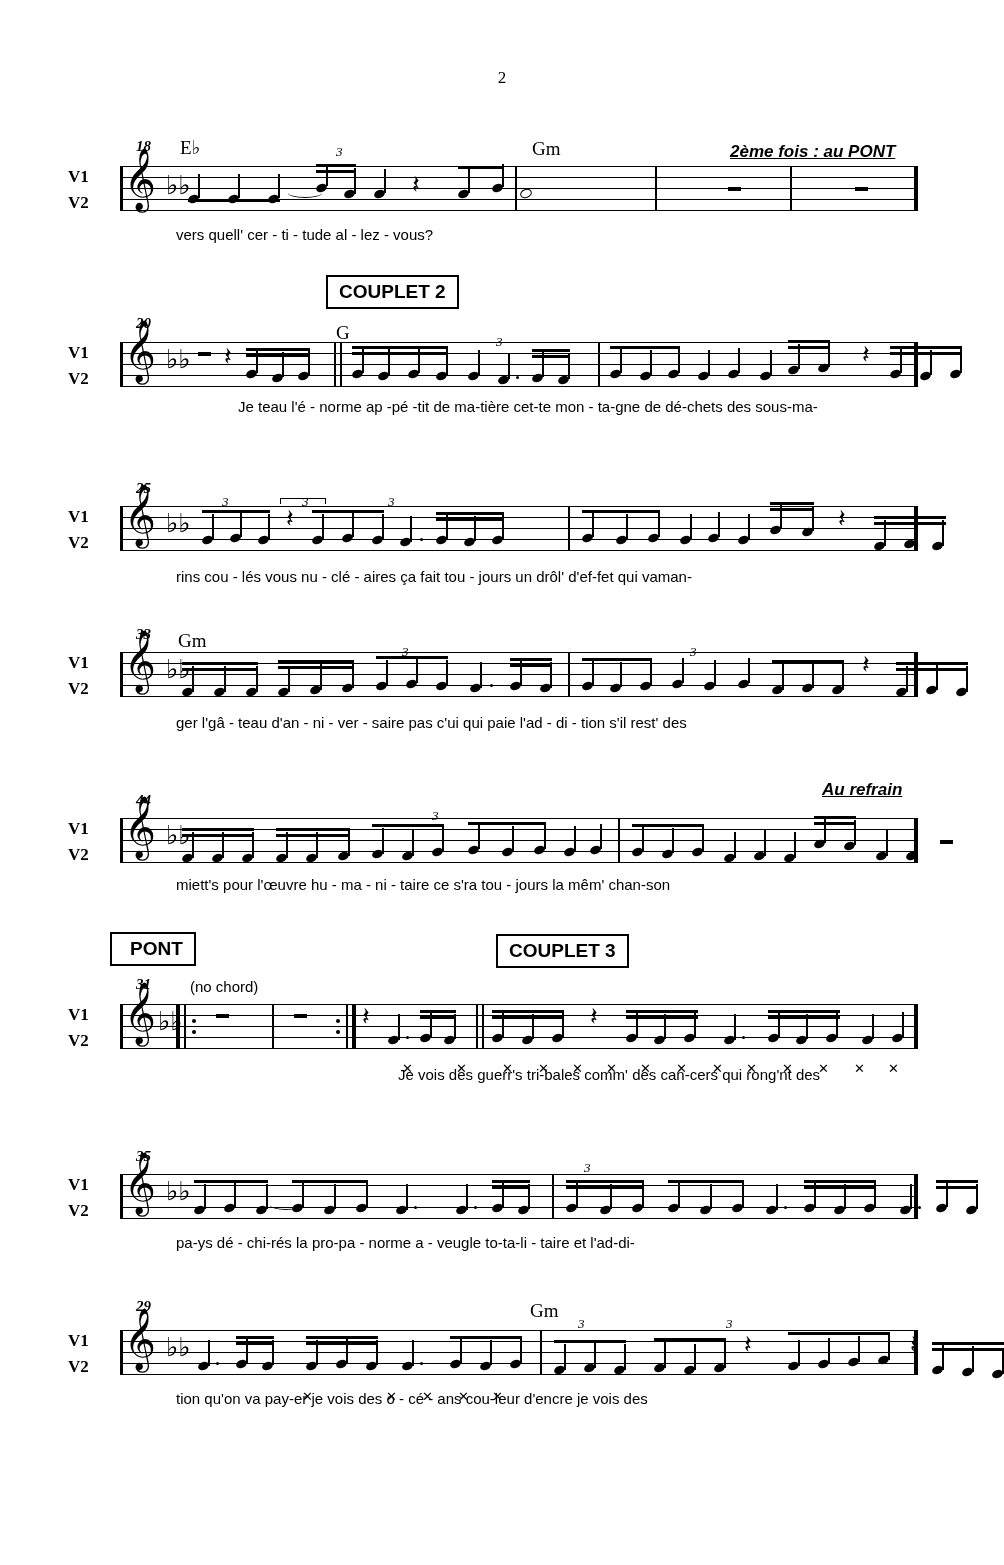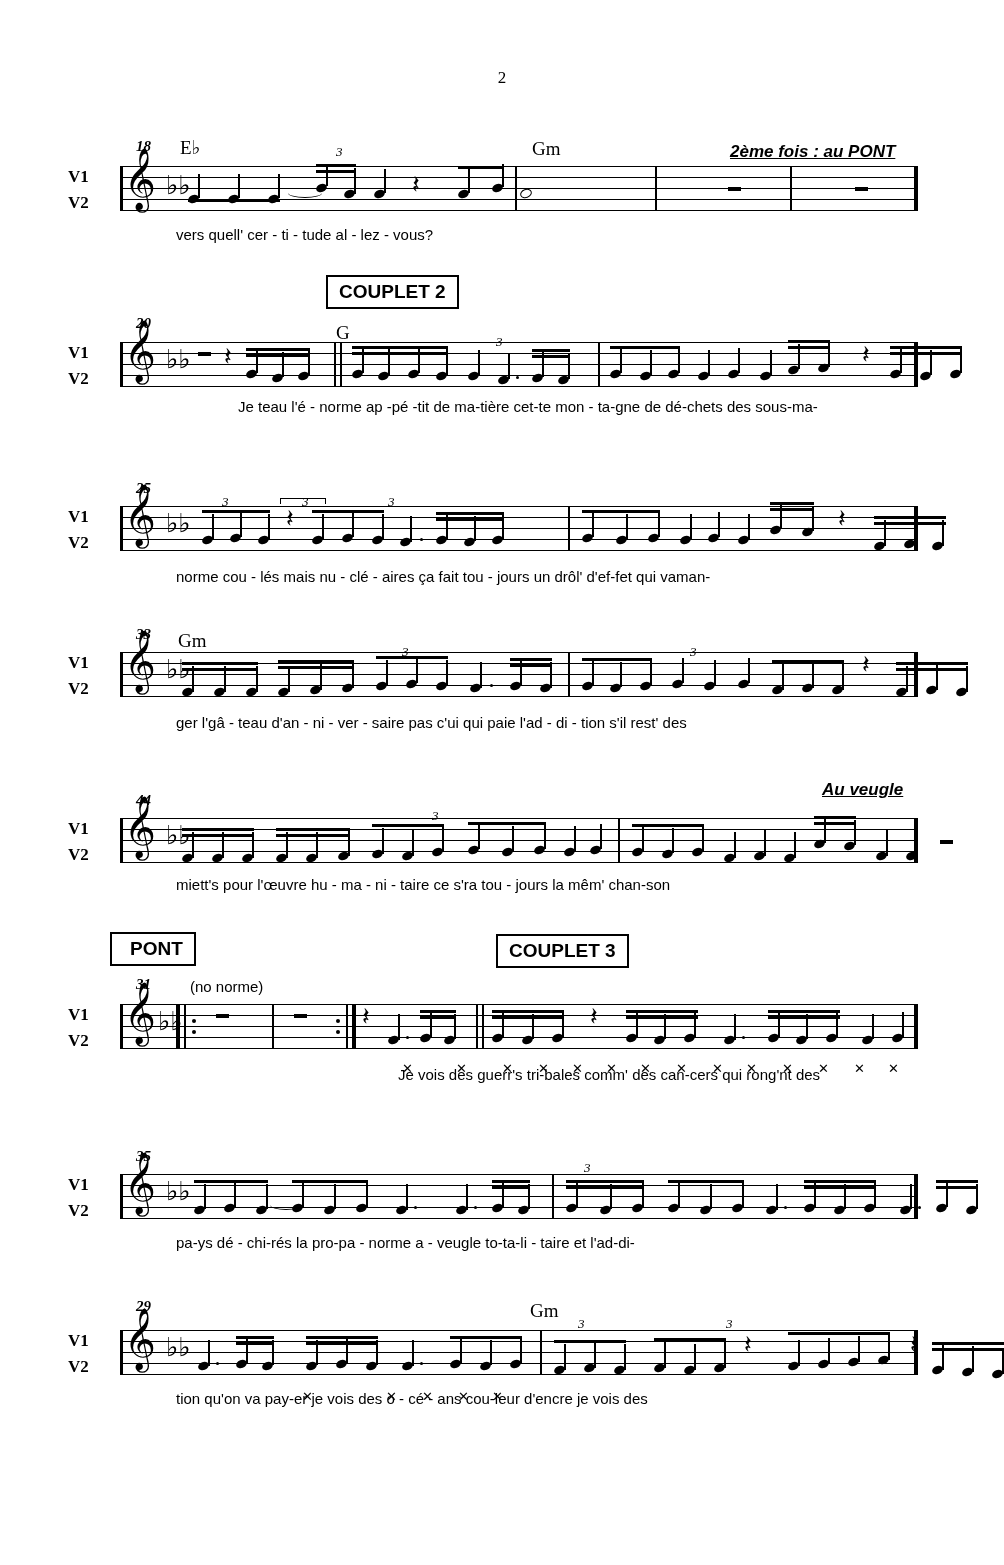--- a/index.html
+++ b/index.html
@@ -437,21 +437,21 @@
       <div class="note" style="left:754px; top:36px;"></div>
         <div class="stem" style="left:764px; top:14px; height:26px;"></div>
       <div class="note" style="left:784px; top:34px;"></div>
         <div class="stem" style="left:794px; top:12px; height:26px;"></div>
       <div class="note" style="left:812px; top:36px;"></div>
         <div class="stem" style="left:822px; top:14px; height:26px;"></div>
       <div class="beam" style="left:754px; top:10px; width:72px;"></div>
       <div class="beam" style="left:754px; top:16px; width:72px;"></div>
     </div>
 
-    <div class="lyrics" style="left:176px; top:88px;">norme cou - lés      mais nu - clé - aires  ça fait tou - jours  un   drôl' d'ef-fet             qui vaman-</div>
+    <div class="lyrics" style="left:176px; top:88px;">rins cou - lés      vous nu - clé - aires  ça fait tou - jours  un   drôl' d'ef-fet             qui vaman-</div>
   </div>
 
   <div class="system" style="top:622px;">
     <div class="measure-number" style="left:136px; top:4px;">33</div>
     <div class="chord" style="left:178px; top:8px;">Gm</div>
     <div class="triplet" style="left:402px; top:22px;">3</div>
     <div class="triplet" style="left:690px; top:22px;">3</div>
 
     <div class="voice-labels" style="top:28px;">
       <div>V1</div>
@@ -531,21 +531,21 @@
       <div class="note" style="left:836px; top:36px;"></div>
         <div class="stem" style="left:846px; top:14px; height:26px;"></div>
       <div class="beam" style="left:776px; top:10px; width:72px;"></div>
       <div class="beam" style="left:776px; top:16px; width:72px;"></div>
     </div>
 
     <div class="lyrics" style="left:176px; top:92px;">ger   l'gâ - teau  d'an - ni - ver - saire  pas c'ui qui paie    l'ad - di - tion        s'il rest' des</div>
   </div>
 
   <div class="system" style="top:780px;">
-    <div class="direction" style="left:822px; top:0px;">Au veugle</div>
+    <div class="direction" style="left:822px; top:0px;">Au refrain</div>
     <div class="measure-number" style="left:136px; top:12px;">44</div>
     <div class="triplet" style="left:432px; top:28px;">3</div>
 
     <div class="voice-labels" style="top:36px;">
       <div>V1</div>
       <div>V2</div>
     </div>
 
     <div class="staff" style="left:120px; top:38px; width:798px;">
       <div class="line"></div>
@@ -621,21 +621,21 @@
     </div>
 
     <div class="lyrics" style="left:176px; top:96px;">miett's pour l'œuvre  hu  -  ma - ni -  taire    ce s'ra tou - jours  la  mêm' chan-son</div>
   </div>
 
   <div class="boxlabel" style="left:110px; top:932px;padding-left:18px;">PONT</div>
   <div class="boxlabel" style="left:496px; top:934px;">COUPLET 3</div>
 
   <div class="system" style="top:968px;">
     <div class="measure-number" style="left:136px; top:8px;">31</div>
-    <div class="nochord" style="left:190px; top:10px;">(no norme)</div>
+    <div class="nochord" style="left:190px; top:10px;">(no chord)</div>
 
     <div class="voice-labels" style="top:34px;">
       <div>V1</div>
       <div>V2</div>
     </div>
 
     <div class="staff" style="left:120px; top:36px; width:798px;">
       <div class="line"></div>
         <div class="line"></div>
         <div class="line"></div>

